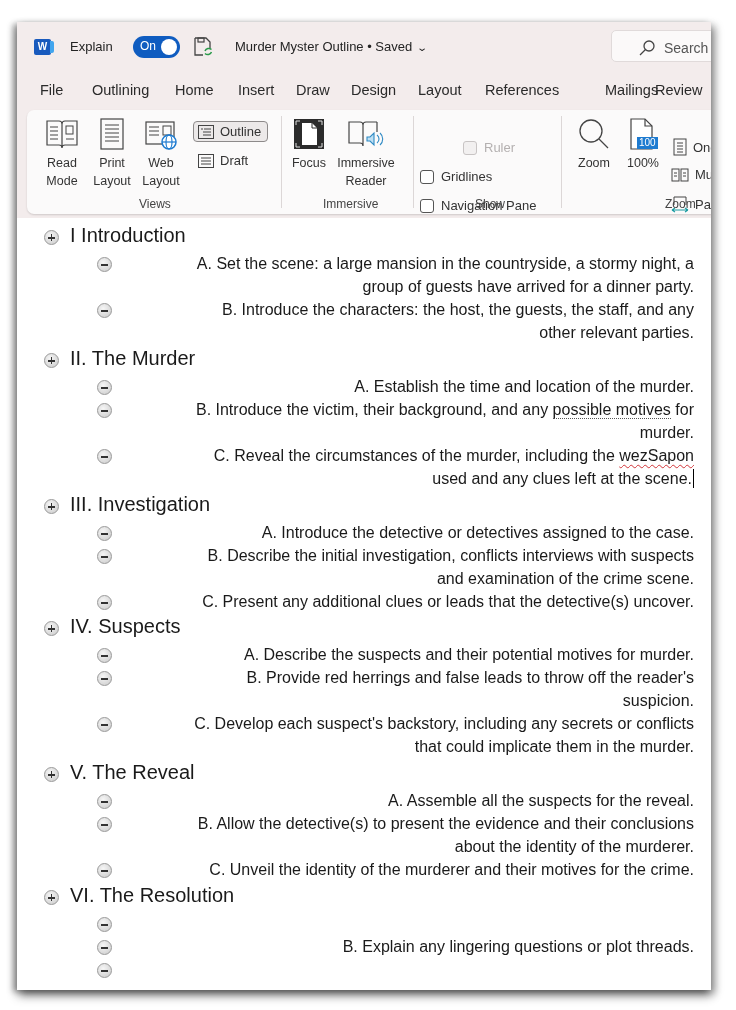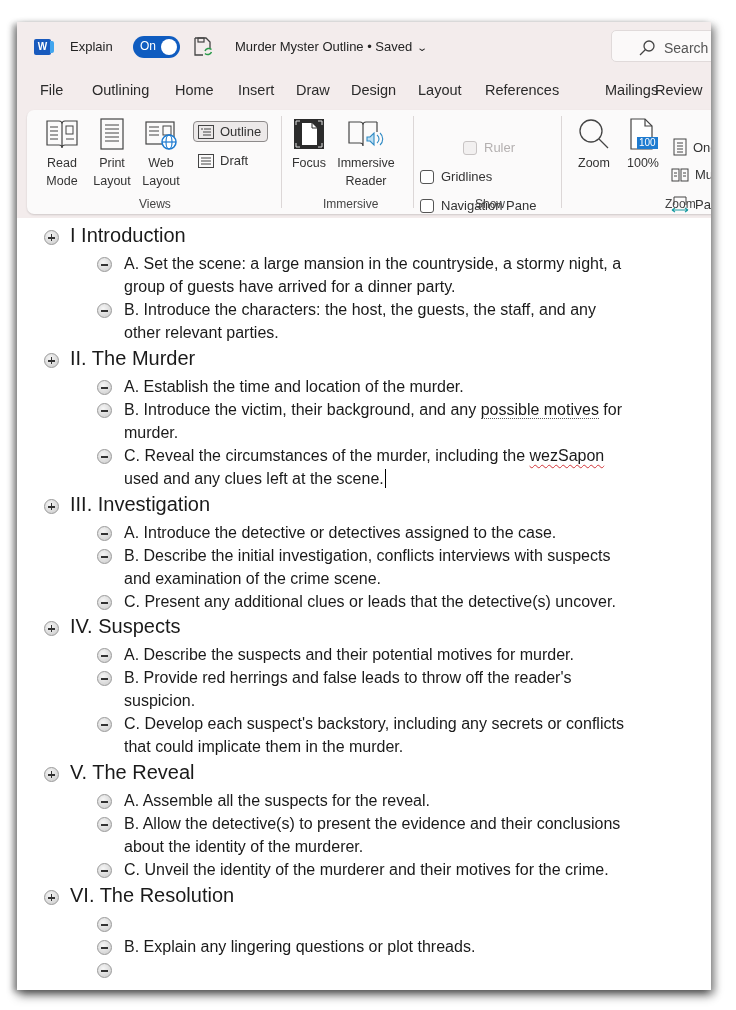--- a/index.html
+++ b/index.html
@@ -43,21 +43,21 @@
   .chk { display: inline-block; width: 14px; height: 14px; border: 1px solid #555; border-radius: 3px; background: #fff; margin-right: 7px; }
   .disabled { color: #b4b0b0; padding-left: 43px; }
   .disabled .chk { border-color: #c8c4c4; background: #f2f0f0; }
 
   
   .document { position: absolute; left: 0; top: 196px; width: 694px; height: 772px; background: #ffffff; overflow: hidden; font-family: "Liberation Sans", "DejaVu Sans", sans-serif; }
   .heading { position: absolute; left: 53px; font-size: 20px; color: #1a1a1a; white-space: nowrap; }
   .plus-icon, .minus-icon { position: absolute; width: 15px; height: 15px; border-radius: 50%; background: radial-gradient(circle at 40% 35%, #f6f6f6, #c9c9c9); border: 1px solid #9a9a9a; }
   .plus-icon::before, .minus-icon::before { content: ""; position: absolute; left: 3px; top: 6px; width: 7px; height: 1.6px; background: #333; }
   .plus-icon::after { content: ""; position: absolute; left: 5.7px; top: 3.3px; width: 1.6px; height: 7px; background: #333; }
-  .item { position: absolute; left: 107px; width: 570px; font-size: 16px; line-height: 23px; color: #1a1a1a; }
+  .item { position: absolute; left: 107px; width: 570px; font-size: 16px; line-height: 23px; color: #1a1a1a; text-align: right; }
   .dotted { border-bottom: 1px dotted #555; }
   .squiggle { text-decoration: underline wavy #d13438; text-decoration-thickness: 1px; text-underline-offset: 3px; }
   .caret { display: inline-block; width: 1px; height: 19px; background: #000; vertical-align: -4px; margin-left: 1px; }
 </style>
 </head>
 <body>
 
 <div class="window">
 
   <div class="titlebar">

